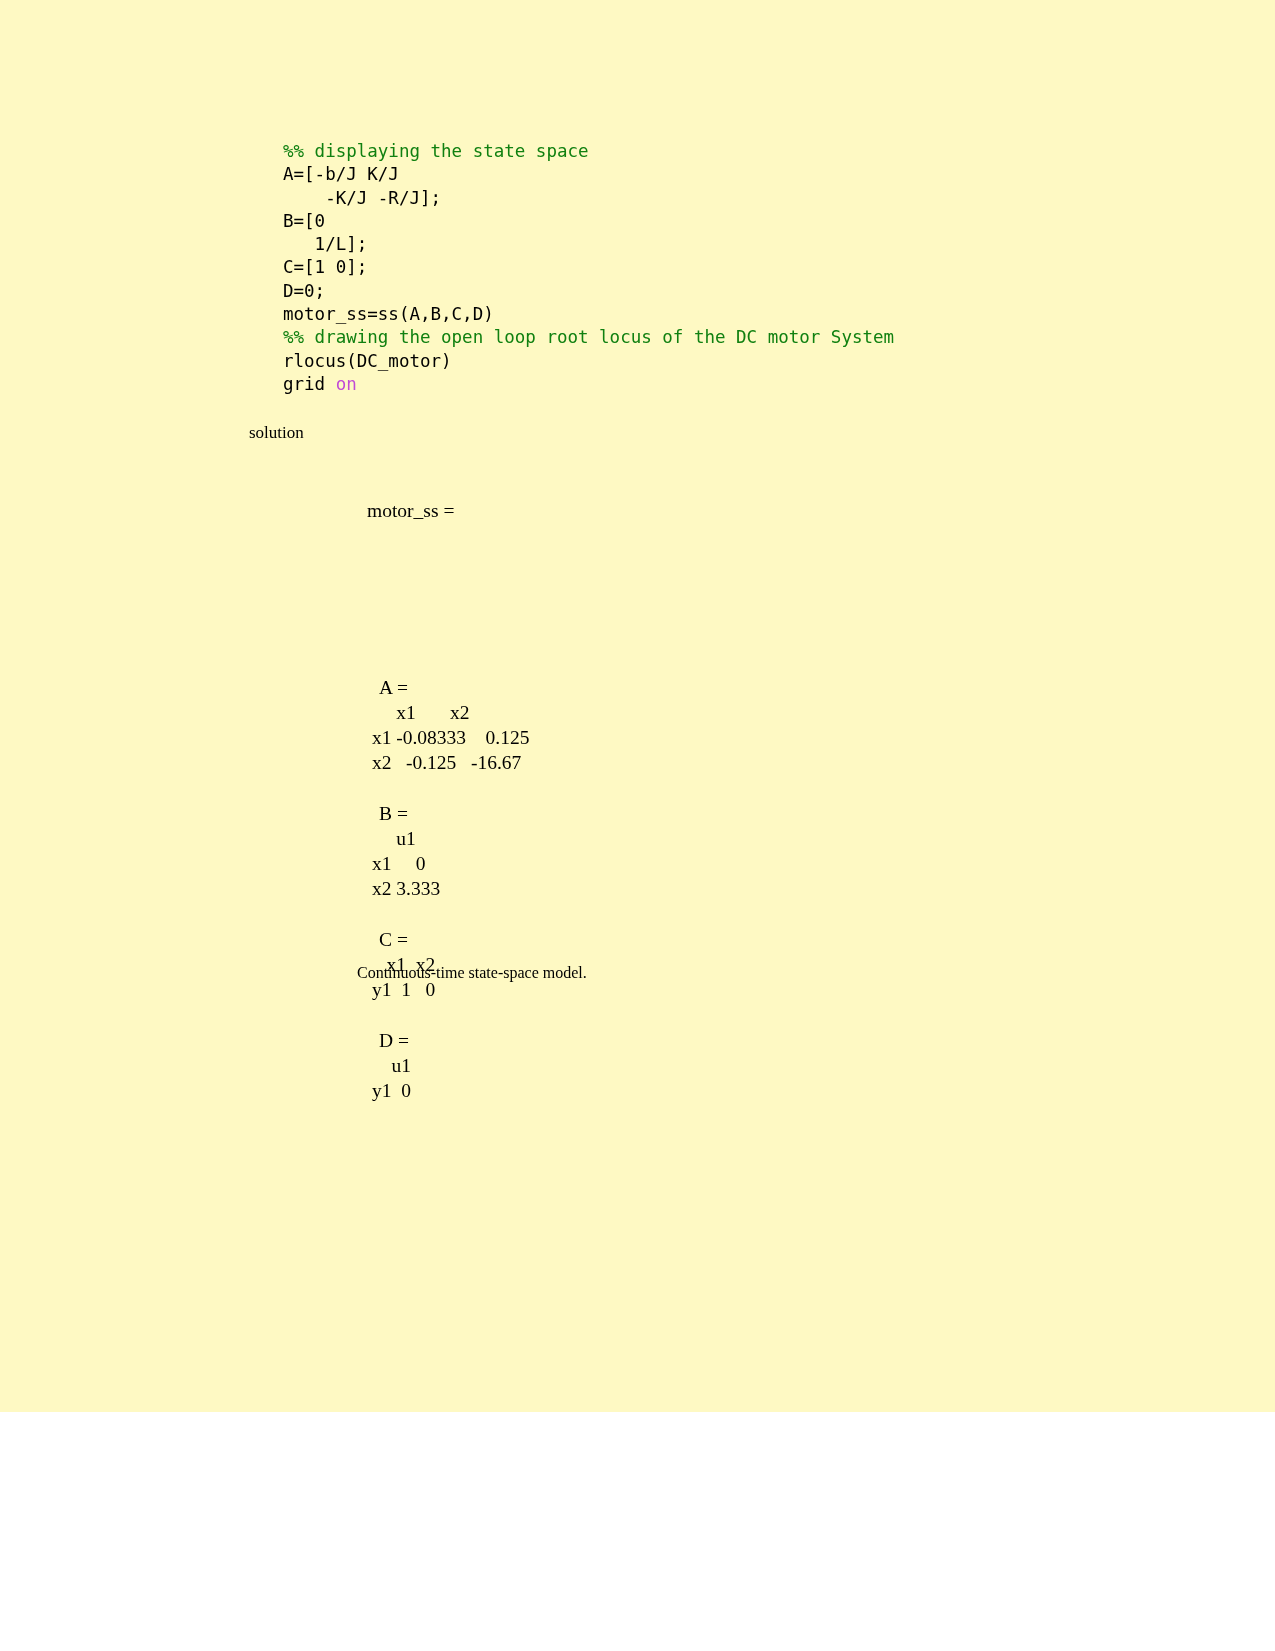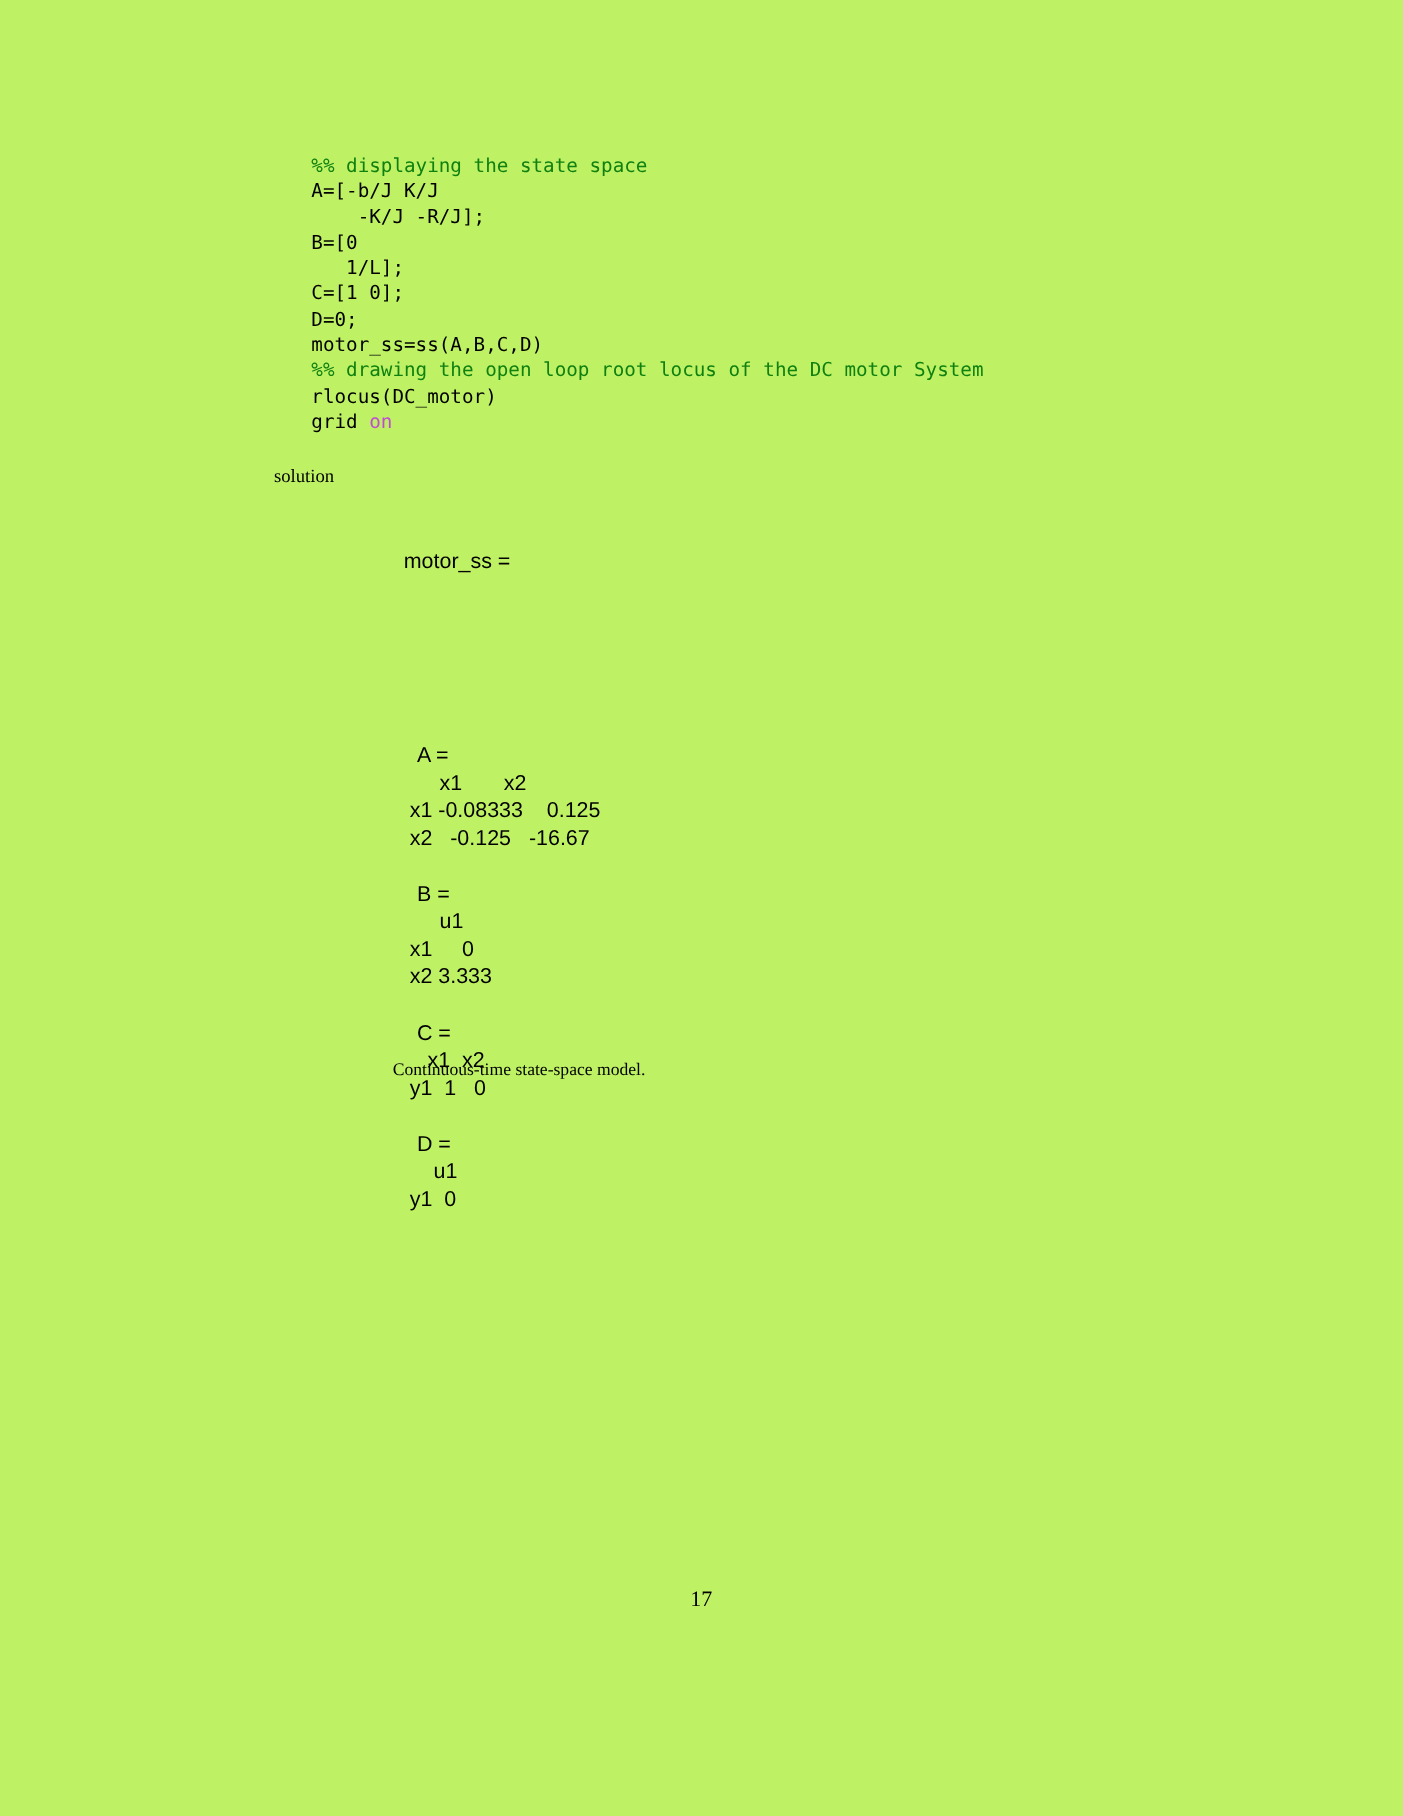--- a/index.html
+++ b/index.html
@@ -13,22 +13,22 @@
     height: 1651px;
     position: relative;
     font-family: "Liberation Serif", "DejaVu Serif", serif;
     color: #000000;
     overflow: hidden;
   }
 
   .page {
     position: relative;
     width: 1275px;
-    height: 1651px;
-    background: #bef264;
+    height: 1412px;
+    background: #fef9c3;
   }
 
   
   .code-block {
     position: absolute;
     left: 283px;
     top: 140px;
     font-family: "DejaVu Sans Mono", "Liberation Mono", monospace;
     font-size: 17.5px;
     line-height: 23.3px;
@@ -53,21 +53,21 @@
     font-size: 17px;
     line-height: 28px;
     color: #000000;
   }
 
   
   .console-output {
     position: absolute;
     left: 357px;
     top: 448px;
-    font-family: Liberation Sans, sans-serif;
+    font-family: Liberation Serif, serif;
     font-size: 19.5px;
     line-height: 25.2px;
     color: #000000;
     white-space: pre;
   }
   .out-line {
     white-space: pre;
     min-height: 25.2px;
   }
   .out-blank {
@@ -111,15 +111,14 @@
   <div class="solution-heading">solution</div>
 
   <div class="console-output">
     <div class="out-line out-indent-1">motor_ss =</div>
     <div class="out-blank"></div>
     <div id="matrices-host"><div class="matrix-block"><div class="out-blank"></div><div class="out-line out-indent-2">A =</div><div class="out-line out-indent-1">      x1       x2</div><div class="out-line out-indent-1"> x1 -0.08333    0.125</div><div class="out-line out-indent-1"> x2   -0.125   -16.67</div></div><div class="matrix-block"><div class="out-blank"></div><div class="out-line out-indent-2">B =</div><div class="out-line out-indent-1">      u1</div><div class="out-line out-indent-1"> x1     0</div><div class="out-line out-indent-1"> x2 3.333</div></div><div class="matrix-block"><div class="out-blank"></div><div class="out-line out-indent-2">C =</div><div class="out-line out-indent-1">    x1  x2</div><div class="out-line out-indent-1"> y1  1   0</div></div><div class="matrix-block"><div class="out-blank"></div><div class="out-line out-indent-2">D =</div><div class="out-line out-indent-1">     u1</div><div class="out-line out-indent-1"> y1  0</div></div></div>
   </div>
 
   <div class="final-note">Continuous-time state-space model.</div>
 
-  <div class="page-number">17</div>
 
 </div>
 
 </body></html>

